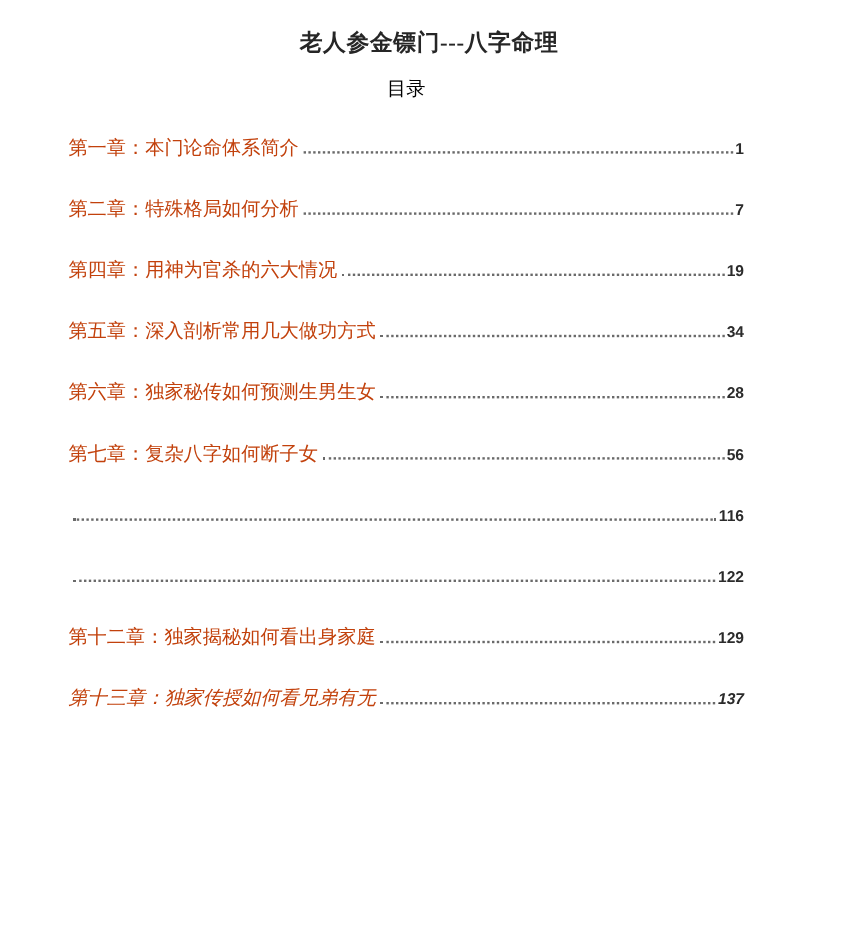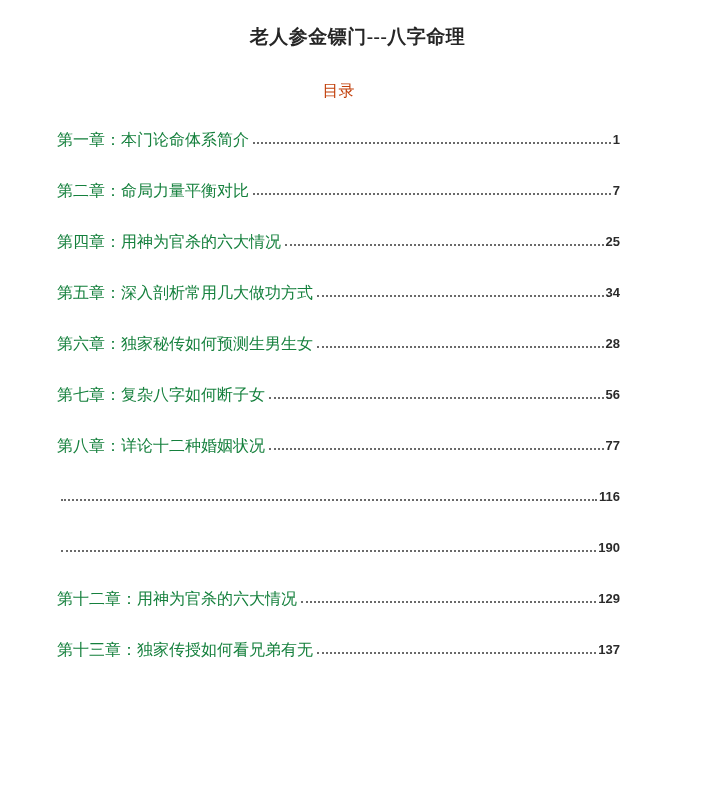--- a/index.html
+++ b/index.html
@@ -26,44 +26,45 @@
     margin-left: -57px;
     margin-right: -95px;
     text-align: center;
     font-size: 19px;
     font-weight: 700;
     line-height: 22px;
     color: #262626;
     letter-spacing: 0.5px;
   }
   .toc-heading {
-    margin-top: 35px;
+    margin-top: 19px;
     text-align: center;
     font-size: 16px;
     font-weight: 400;
     line-height: 16px;
-    color: #c2410c;
+    color: #000000;
   }
   .toc {
     margin-top: 32px;
   }
   .toc-row {
     display: flex;
     align-items: flex-end;
     height: 17px;
     margin-bottom: 34px;
     line-height: 17px;
   }
   .toc-row:last-child {
     margin-bottom: 0;
+    font-style: italic;
   }
   .toc-label {
     flex: 0 0 auto;
     font-size: 16px;
-    color: #15803d;
+    color: #c2410c;
     white-space: nowrap;
   }
   .toc-leader {
     flex: 1 1 auto;
     border-bottom: 2px dotted #6a6a6a;
     margin: 0 2px 4px 4px;
     min-width: 10px;
   }
   .toc-page {
     flex: 0 0 auto;
@@ -83,69 +84,64 @@
   <div class="toc-heading">目录</div>
 
   <div class="toc" id="toc-list">
   <div class="toc-row">
     <span class="toc-label">第一章：本门论命体系简介</span>
     <span class="toc-leader"></span>
     <span class="toc-page">1</span>
   </div>
 
   <div class="toc-row">
-    <span class="toc-label">第二章：命局力量平衡对比</span>
+    <span class="toc-label">第二章：特殊格局如何分析</span>
     <span class="toc-leader"></span>
     <span class="toc-page">7</span>
   </div>
 
 
   <div class="toc-row">
     <span class="toc-label">第四章：用神为官杀的六大情况</span>
     <span class="toc-leader"></span>
-    <span class="toc-page">25</span>
+    <span class="toc-page">19</span>
   </div>
 
   <div class="toc-row">
     <span class="toc-label">第五章：深入剖析常用几大做功方式</span>
     <span class="toc-leader"></span>
     <span class="toc-page">34</span>
   </div>
 
   <div class="toc-row">
     <span class="toc-label">第六章：独家秘传如何预测生男生女</span>
     <span class="toc-leader"></span>
     <span class="toc-page">28</span>
   </div>
 
   <div class="toc-row">
     <span class="toc-label">第七章：复杂八字如何断子女</span>
     <span class="toc-leader"></span>
     <span class="toc-page">56</span>
   </div>
 
-  <div class="toc-row">
-    <span class="toc-label">第八章：详论十二种婚姻状况</span>
-    <span class="toc-leader"></span>
-    <span class="toc-page">77</span>
-  </div>
 
 
   <div class="toc-row">
     <span class="toc-leader"></span>
     <span class="toc-page">116</span>
   </div>
 
   <div class="toc-row">
     <span class="toc-leader"></span>
-    <span class="toc-page">190</span>
+    <span class="toc-page">122</span>
   </div>
 
   <div class="toc-row">
-    <span class="toc-label">第十二章：用神为官杀的六大情况</span>
+    <span class="toc-label">第十二章：独家揭秘如何看出身家庭</span>
     <span class="toc-leader"></span>
     <span class="toc-page">129</span>
   </div>
 
   <div class="toc-row">
     <span class="toc-label">第十三章：独家传授如何看兄弟有无</span>
     <span class="toc-leader"></span>
     <span class="toc-page">137</span>
   </div>
 </div>

